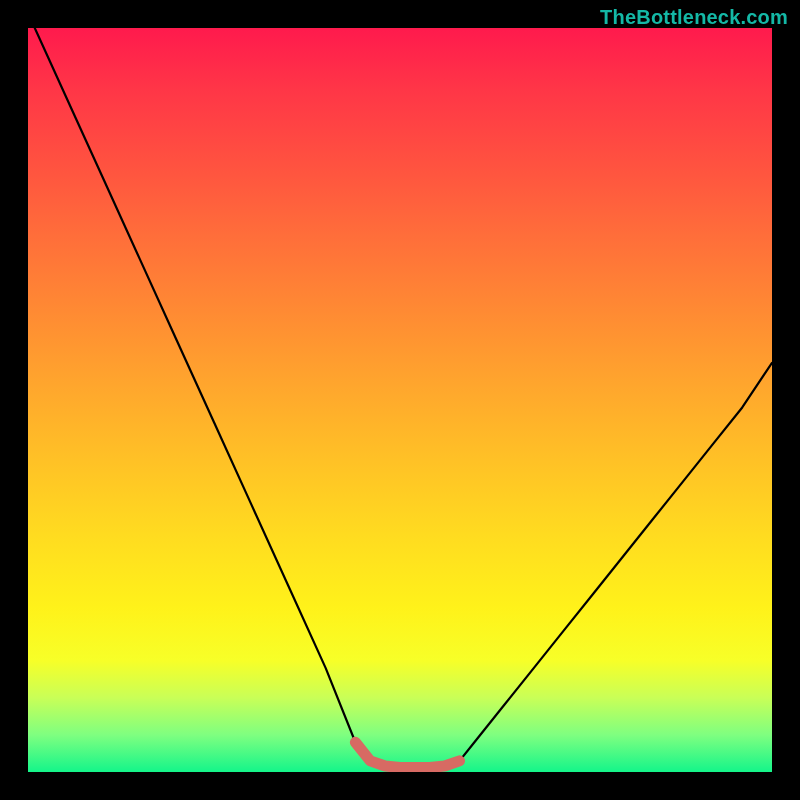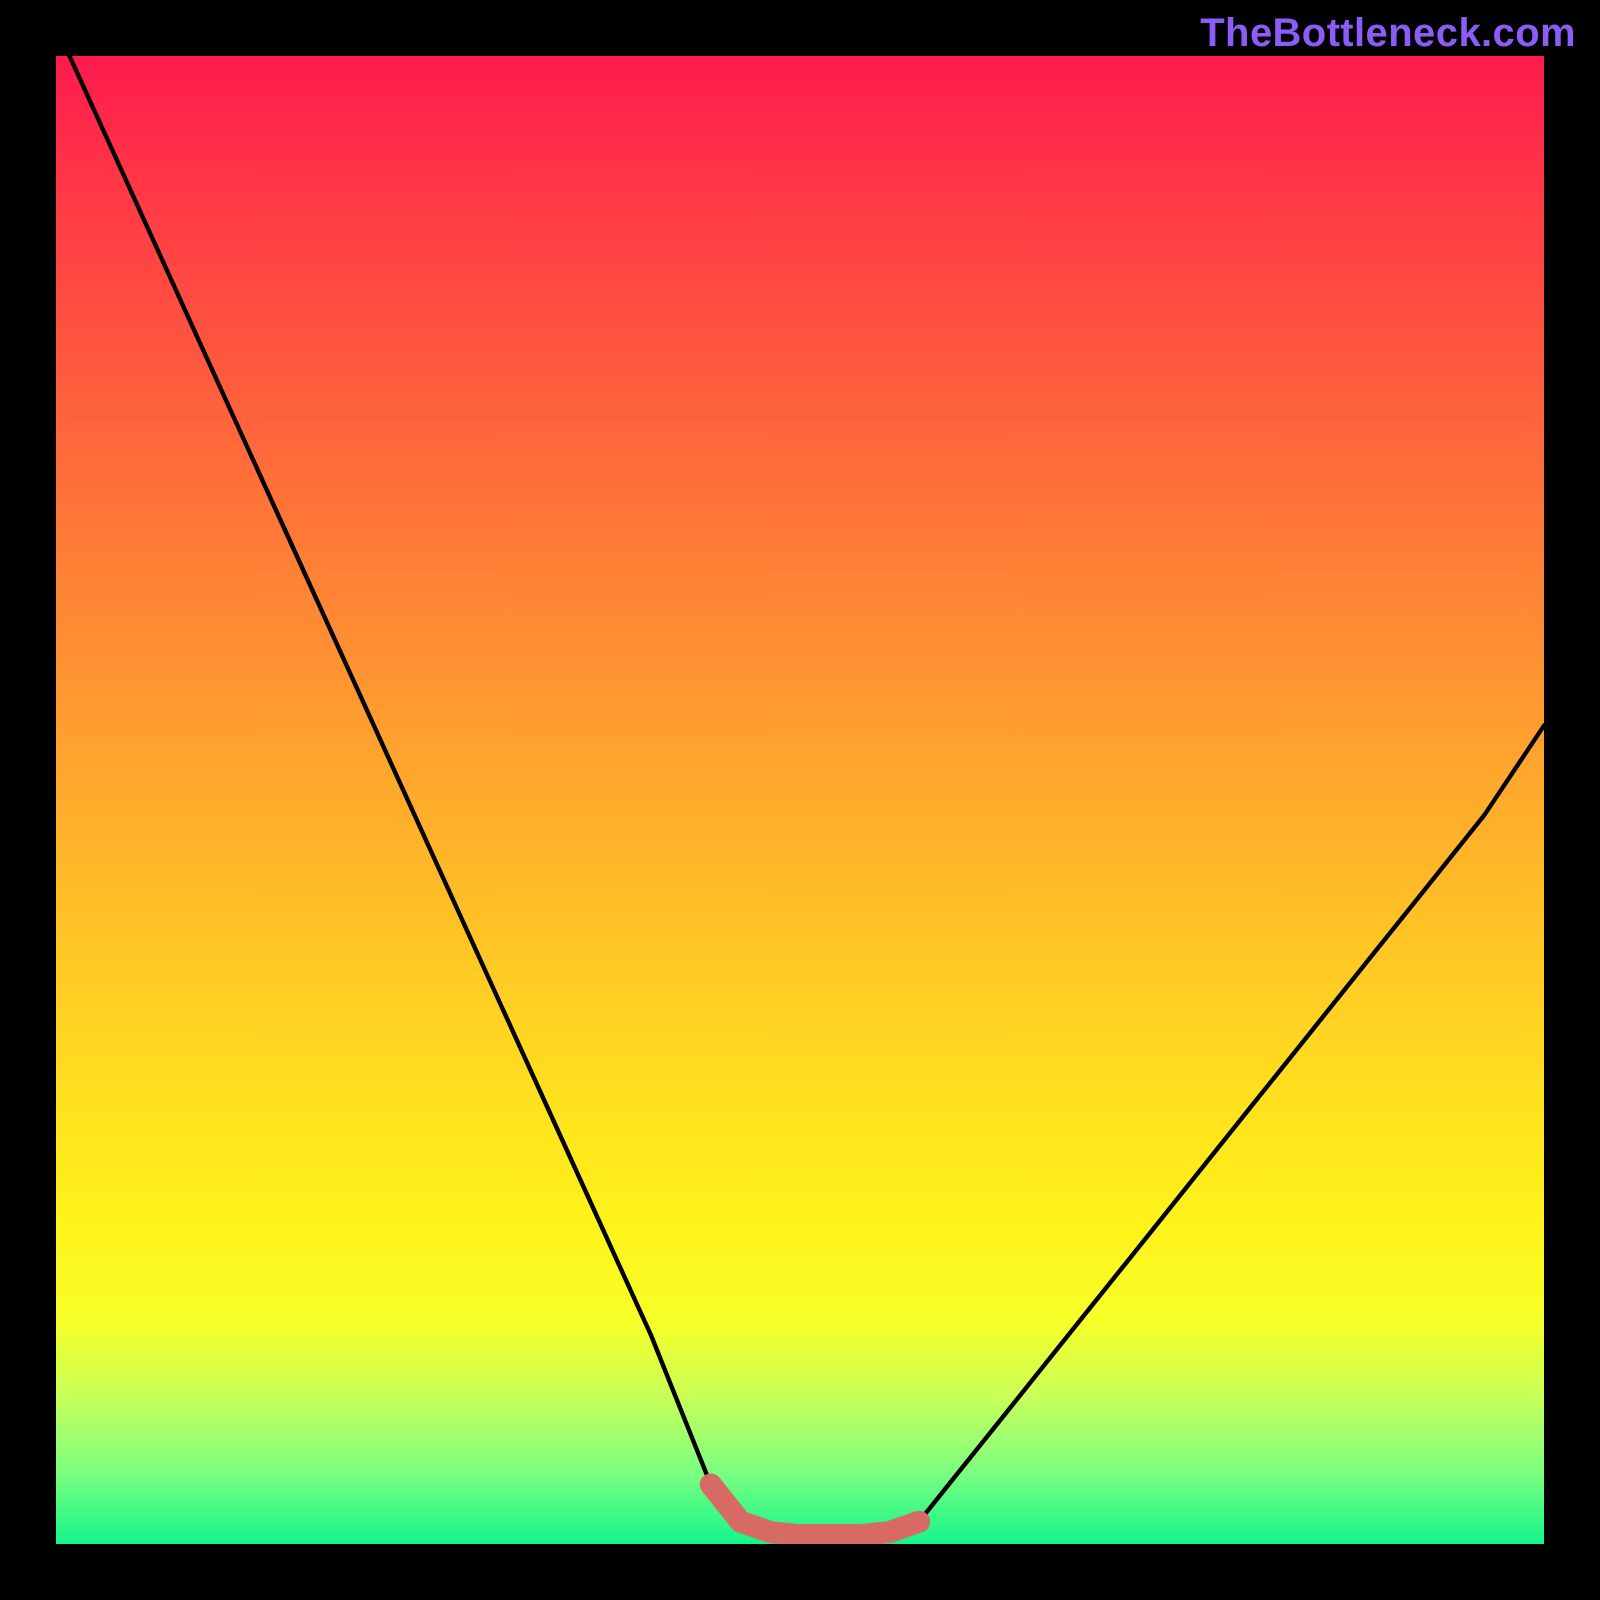--- a/index.html
+++ b/index.html
@@ -47,21 +47,21 @@
     top: 0;
     width: 744px;
     height: 744px;
   }
   .watermark {
     position: absolute;
     top: 6px;
     right: 12px;
     font-size: 20px;
     font-weight: 600;
-    color: #8b5cf6;
+    color: #14b8a6;
     letter-spacing: 0.2px;
     user-select: none;
   }
 </style>
 </head>
 <body>
 
 <div class="frame">
   <div class="watermark">TheBottleneck.com</div>
 

